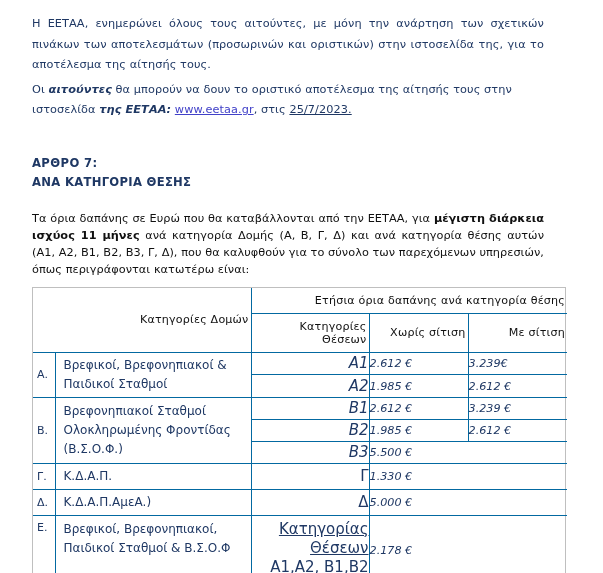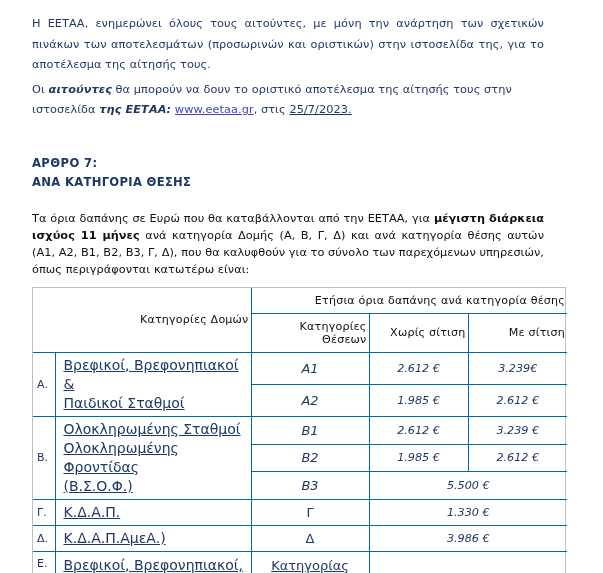--- a/index.html
+++ b/index.html
@@ -110,35 +110,33 @@
     text-align: left;
     padding-left: 4px !important;
     color: #1f3864;
     font-size: 11px;
   }
   .struct {
     width: 196px;
     padding: 3px 4px 3px 8px !important;
     color: #1f3864;
     line-height: 19px;
-    font-size: 14px;
-    text-decoration: underline;
+    font-size: 12px;
   }
   .pos {
     width: 118px;
-    text-align: center;
-    color: #1f3864;
-    font-size: 13px;
+    text-align: right;
+    color: #1f3864;
+    font-size: 15px;
     line-height: 19px;
     font-style: italic;
   }
   .pos.plain { font-style: normal; }
   .money {
     width: 99px;
-    text-align: center;
     color: #1f3864;
     font-size: 11.2px;
     font-weight: bold;
     font-style: italic;
   }
   td.row-h { height: 21px; }
   .struct-lines { display: block; }
   .struct-lines span { display: block; }
   .pos-lines span { display: block; text-decoration: underline; }
 </style>
@@ -193,21 +191,21 @@
       <tr>
         <td class="pos row-h">Α2</td>
         <td class="money row-h">1.985 €</td>
         <td class="money row-h">2.612 €</td>
       </tr>
 
       <tr>
         <td class="idx" rowspan="3">Β.</td>
         <td class="struct" rowspan="3">
           <span class="struct-lines">
-            <span>Ολοκληρωμένης Σταθμοί</span>
+            <span>Βρεφονηπιακοί Σταθμοί</span>
             <span>Ολοκληρωμένης Φροντίδας</span>
             <span>(Β.Σ.Ο.Φ.)</span>
           </span>
         </td>
         <td class="pos row-h">Β1</td>
         <td class="money row-h">2.612 €</td>
         <td class="money row-h">3.239 €</td>
       </tr>
       <tr>
         <td class="pos row-h">Β2</td>
@@ -231,21 +229,21 @@
       </tr>
 
       <tr>
         <td class="idx">Δ.</td>
         <td class="struct">
           <span class="struct-lines">
             <span>Κ.Δ.Α.Π.ΑμεΑ.)</span>
           </span>
         </td>
         <td class="pos plain row-h">Δ</td>
-        <td class="money row-h" colspan="2">3.986 €</td>
+        <td class="money row-h" colspan="2">5.000 €</td>
       </tr>
 
       <tr>
         <td class="idx" style="vertical-align:top;padding-top:5px !important">Ε.</td>
         <td class="struct" style="vertical-align:top;padding-top:4px !important;height:62px">
           <span class="struct-lines">
             <span>Βρεφικοί, Βρεφονηπιακοί,</span>
             <span>Παιδικοί Σταθμοί &amp; Β.Σ.Ο.Φ</span>
           </span>
         </td>

